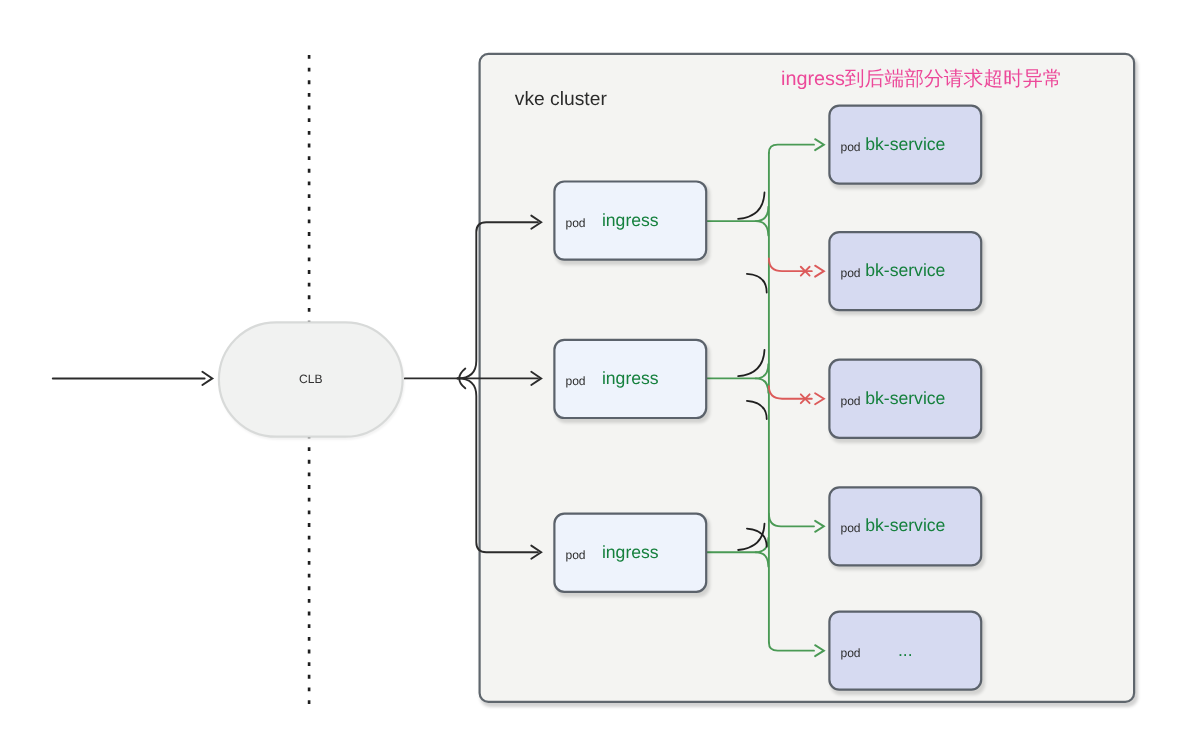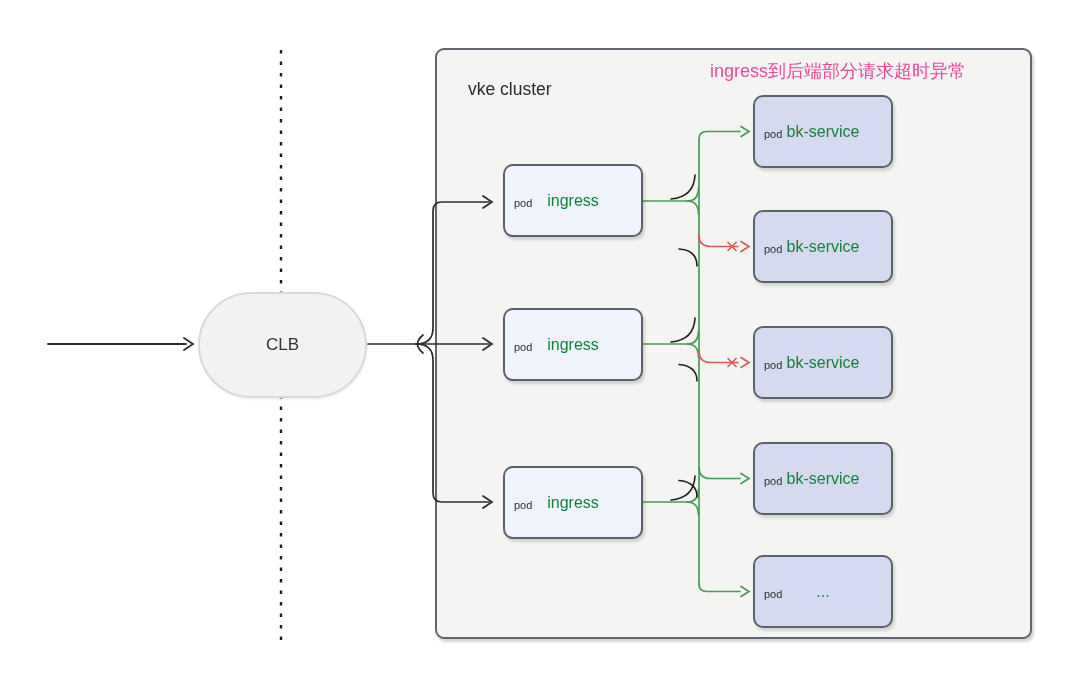--- a/index.html
+++ b/index.html
@@ -7,21 +7,21 @@
           font-family:"Liberation Sans", sans-serif;}
   #connectors{position:absolute;left:0;top:0;z-index:1;}
   .cluster{position:absolute;left:435px;top:48px;width:597px;height:591px;z-index:0;
            background:#f4f4f2;border:2.5px solid #5f666d;border-radius:9px;box-sizing:border-box;
            box-shadow:2px 3px 3px rgba(0,0,0,0.18);}
   .cluster-label{position:absolute;left:468px;top:79px;z-index:2;font-size:17.5px;color:#2b2b2b;text-align:right;}
   .annotation{position:absolute;left:658px;top:59px;width:360px;z-index:2;text-align:center;
               font-size:18px;color:#ec4899;}
   .clb{position:absolute;left:198px;top:292px;width:169px;height:106px;z-index:2;
        background:#f1f2f1;border:2px solid #d8dad9;border-radius:53px;box-sizing:border-box;
-       display:flex;align-items:center;justify-content:center;font-size:17px;color:#333;
+       display:flex;align-items:center;justify-content:center;font-size:11px;color:#333;
        box-shadow:1px 2px 2px rgba(0,0,0,0.05);}
   .pod{position:absolute;width:140px;height:73px;z-index:2;border:2.5px solid #5b626b;
        border-radius:10px;box-sizing:border-box;box-shadow:2px 3px 3px rgba(0,0,0,0.14);}
   .pod .tag{position:absolute;top:3px;left:9px;font-size:11px;color:#2e2e2e;margin-top:28px;}
   .pod .name{position:absolute;top:26px;left:0;width:100%;text-align:center;font-size:16px;color:#15803d;}
   .ingress{background:#eef3fc;}
   .backend{background:#d6daf1;}
   .ing1{left:503px;top:164px;} .ing2{left:503px;top:308px;} .ing3{left:503px;top:466px;}
   .bk1{left:753px;top:95px;} .bk2{left:753px;top:210px;} .bk3{left:753px;top:326px;}
   .bk4{left:753px;top:442px;} .bk5{left:753px;top:555px;}

